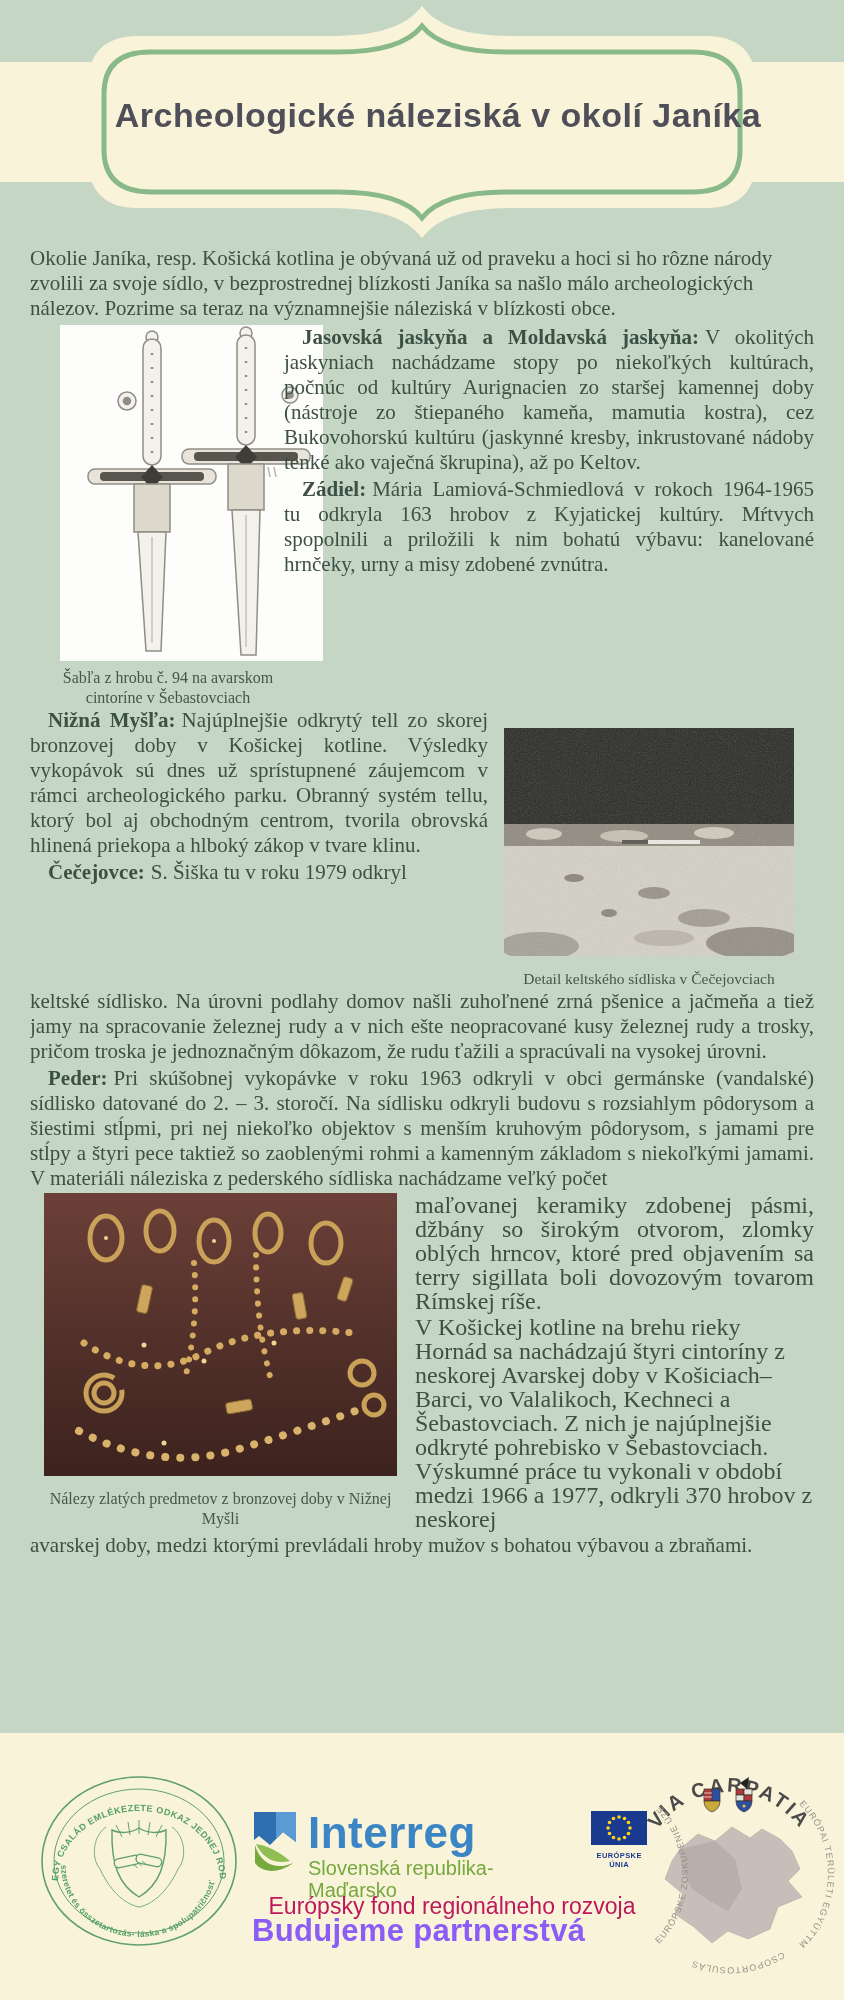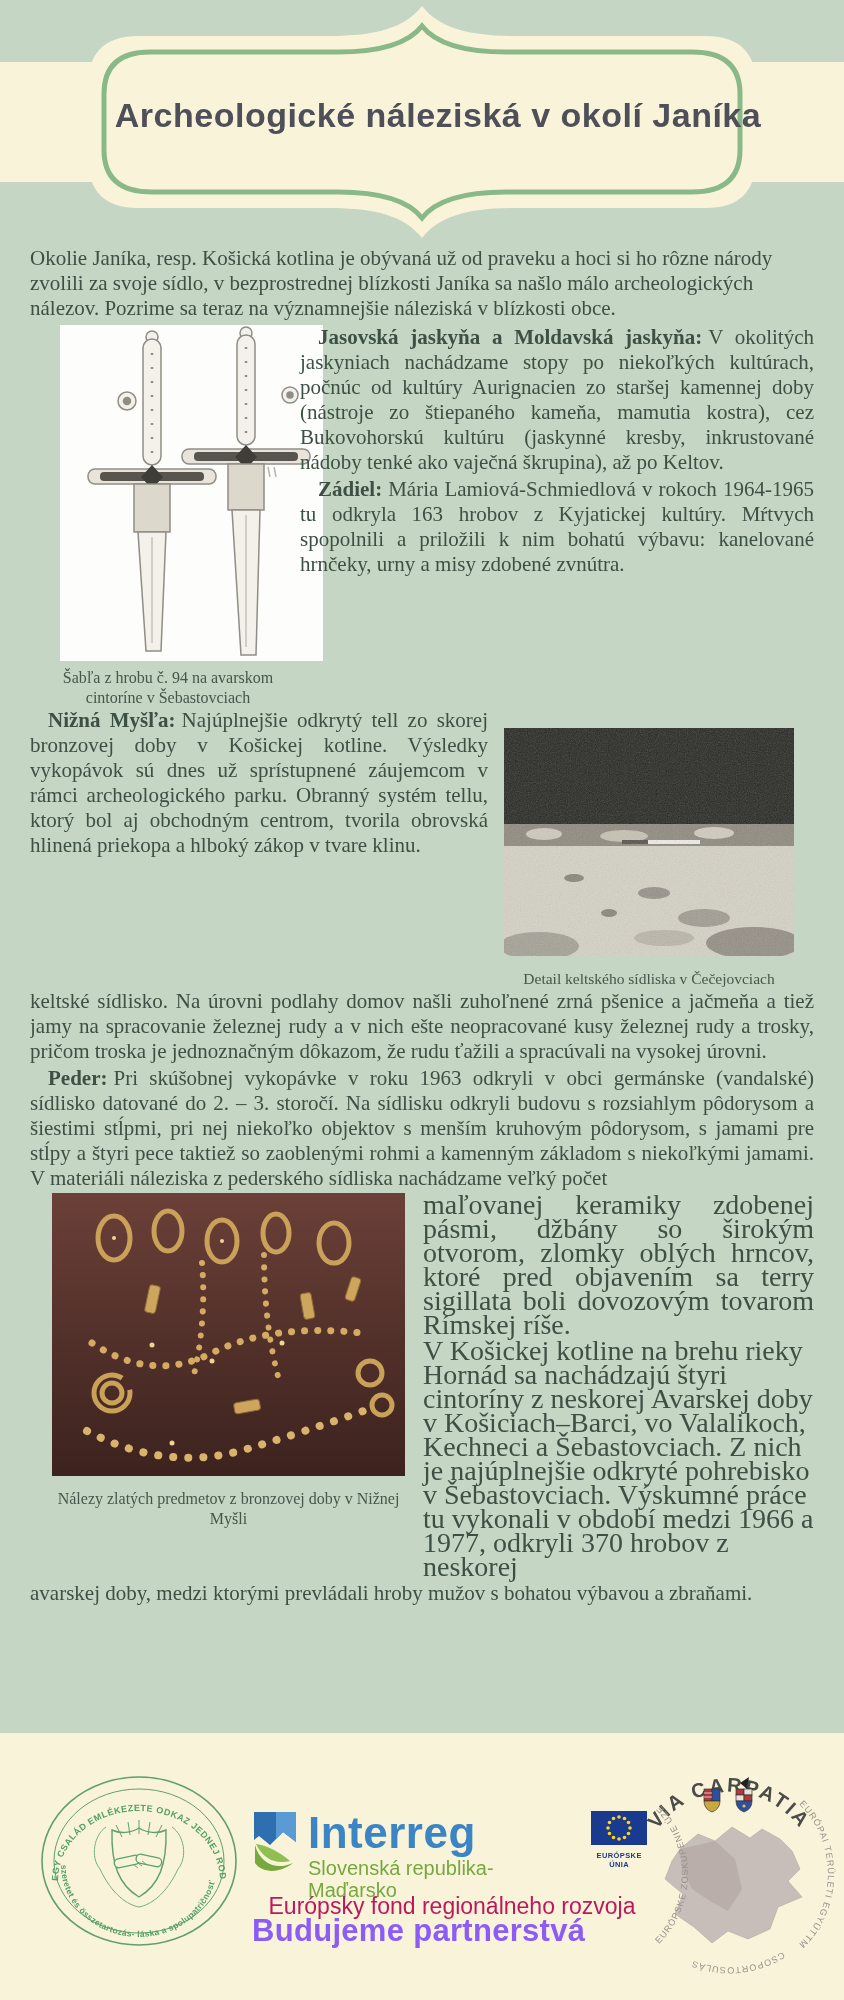--- a/index.html
+++ b/index.html
@@ -16,25 +16,25 @@
       font-size:21px;line-height:25px;color:#3d5044;text-align:justify;}
   .main p{margin:0 0 2px 0;}
   p.intro{text-align:left;margin-bottom:4px;}
   .lead{padding-right:6px;}
   .ind{text-indent:18px;}
   .row{display:flex;align-items:flex-start;}
   figure{margin:0;}
   .figcap{font-size:16px;line-height:20px;text-align:center;color:#44574a;margin-top:7px;}
   .fig-sabre{margin-left:30px;width:216px;flex:none;}
   .fig-sabre .imgbox{width:263px;height:336px;background:#fdfdfb;}
-  .col-r1{flex:1;margin-left:24px;}
+  .col-r1{flex:1;margin-left:8px;}
   .col-l2{flex:1;margin-right:16px;}
   .fig-celtic{width:290px;flex:none;margin-right:20px;margin-top:20px;}
-  .fig-gold{margin-left:22px;width:353px;flex:none;}
-  .col-r3{flex:1;margin-left:18px;font-size:28px;line-height:24px;}
+  .fig-gold{margin-left:14px;width:353px;flex:none;}
+  .col-r3{flex:1;margin-left:18px;font-size:24px;line-height:24px;}
   .ragged{text-align:left;}
   
   .footer{position:absolute;top:1733px;left:0;width:844px;height:267px;background:#f9f4d9;}
   .stamp{position:absolute;left:36px;top:40px;}
   .interreg-block{position:absolute;left:252px;top:40px;width:400px;
       font-family:"Liberation Sans",sans-serif;}
   .lockup{display:flex;align-items:flex-start;margin-top:38px;}
   .lockup .mark{margin-right:10px;}
   .wordmark{font-size:44px;line-height:44px;font-weight:bold;color:#3c85c4;letter-spacing:.5px;}
   .subtitle{font-size:20px;line-height:22px;color:#76a83e;font-weight:normal;margin-top:2px;}
@@ -100,20 +100,21 @@
     </figure>
     <div class="col-r1">
       <p class="ind"><b class="lead">Jasovská jaskyňa a Moldavská jaskyňa:</b><span>V okolitých jaskyniach nachádzame stopy po niekoľkých kultúrach, počnúc od kultúry Aurignacien zo staršej kamennej doby (nástroje zo štiepaného kameňa, mamutia kostra), cez Bukovohorskú kultúru (jaskynné kresby, inkrustované nádoby tenké ako vaječná škrupina), až po Keltov.</span></p>
       <p class="ind"><b class="lead">Zádiel:</b><span>Mária Lamiová-Schmiedlová v rokoch 1964-1965 tu odkryla 163 hrobov z Kyjatickej kultúry. Mŕtvych spopolnili a priložili k nim bohatú výbavu: kanelované hrnčeky, urny a misy zdobené zvnútra.</span></p>
     </div>
   </div>
 
   <div class="row">
     <div class="col-l2">
       <p class="ind"><b class="lead">Nižná Myšľa:</b><span>Najúplnejšie odkrytý tell zo skorej bronzovej doby v Košickej kotline. Výsledky vykopávok sú dnes už sprístupnené záujemcom v rámci archeologického parku. Obranný systém tellu, ktorý bol aj obchodným centrom, tvorila obrovská hlinená priekopa a hlboký zákop v tvare klinu.</span></p>
+      <p class="ind"><b class="lead">Čečejovce:</b><span>S. Šiška tu v roku 1979 odkryl</span></p>
     </div>
     <figure class="fig-celtic">
       <svg width="290" height="228" viewBox="0 0 290 228">
         <defs>
           <filter id="grain">
               <feTurbulence type="fractalNoise" baseFrequency="0.9" numOctaves="2" stitchTiles="stitch"></feTurbulence>
               <feColorMatrix type="saturate" values="0"></feColorMatrix>
             </filter>
         </defs>
         <rect width="290" height="228" fill="#d6d2c6"></rect>

